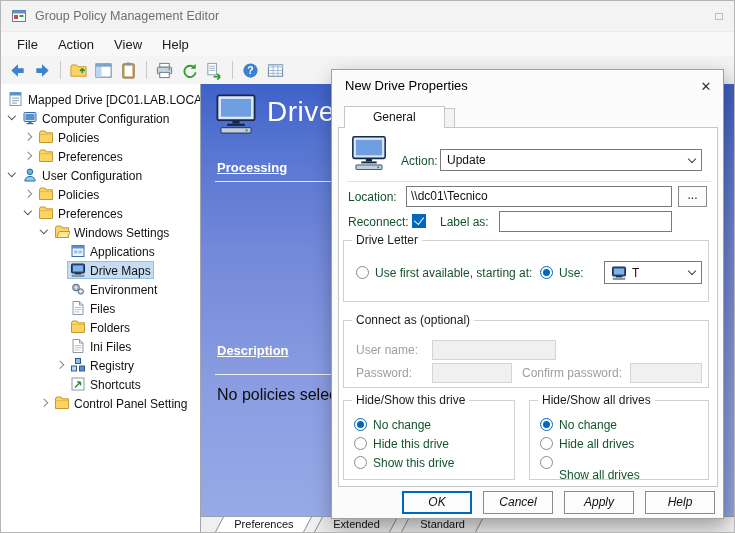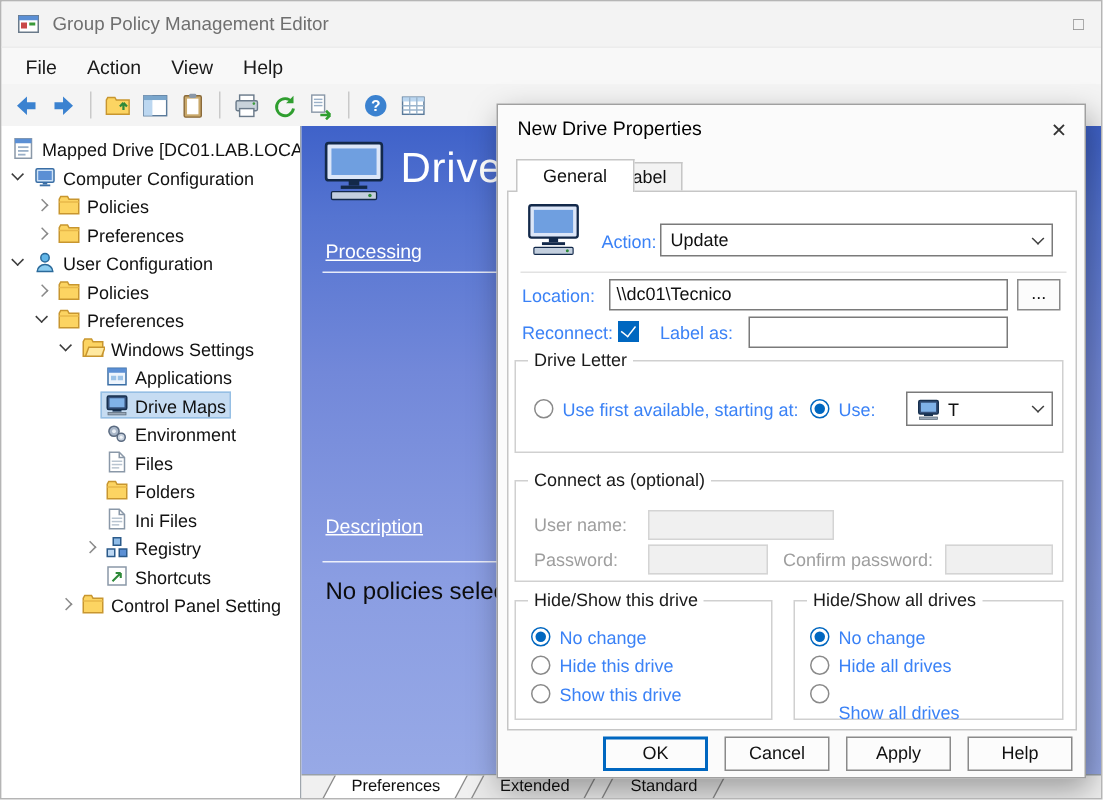--- a/index.html
+++ b/index.html
@@ -31,67 +31,67 @@
   .selbox{display:flex;align-items:flex-end;border:1px solid transparent;padding:0 2px;height:18px;box-sizing:border-box;}
   .trow.selected .selbox{background:#c6dcf2;border-color:#96bfe4;}
   .ticon{width:16px;height:16px;flex:0 0 16px;margin-right:4px;}
   .tlabel{font-size:12px;color:#111;}
 
   
   #content{position:absolute;left:200px;top:83px;right:0;bottom:16px;
     background:linear-gradient(180deg,#3f62c9 0%,#5574d1 14%,#7288d9 38%,#8a9de2 70%,#97a9e6 100%);}
   #content .hdricon{position:absolute;left:12px;top:10px;width:46px;height:40px;}
   #content .hdrtitle{position:absolute;left:66px;top:12px;font-size:28px;color:#ffffff;letter-spacing:.5px;}
-  .bluelink{position:absolute;color:#ffffff;font-weight:normal;font-size:13px;text-decoration:underline;}
+  .bluelink{position:absolute;color:#ffffff;font-weight:bold;font-size:13px;text-decoration:underline;}
   .wline{position:absolute;height:1px;background:rgba(255,255,255,.85);left:14px;width:calc(100% - 28px);}
   #content .emptytxt{position:absolute;left:16px;top:302px;color:#0c0c0c;font-size:16px;}
 
   
   #tabsbar{position:absolute;left:200px;right:0;bottom:0;height:16px;background:#f0f0f0;
     border-top:1px solid #98a0a8;display:flex;align-items:flex-start;padding-left:8px;box-sizing:border-box;}
   .rtab{margin-left:10px;padding:0 14px;height:15px;line-height:14px;background:#e9e9e9;
     border-left:1px solid #8a8a8a;border-right:1px solid #8a8a8a;transform:skewX(-28deg);font-size:11px;}
   .rtab span{display:inline-block;transform:skewX(28deg);}
   .rtab.active{background:#ffffff;}
 
   
   #dialog{position:absolute;left:330px;top:68px;width:393px;height:450px;background:#fbfbfb;
     border:1px solid #a0a0a0;box-shadow:3px 8px 20px rgba(0,0,0,.35);z-index:30;box-sizing:border-box;}
   .dlg-title{position:absolute;left:13px;top:8px;font-size:13px;color:#000;}
   .dlg-close{position:absolute;left:362px;top:6px;width:24px;height:22px;text-align:center;line-height:22px;font-size:13px;color:#333;}
   .dtab{position:absolute;font-size:12px;box-sizing:border-box;}
-  .dtab.active{left:12px;top:36px;height:22px;line-height:21px;padding:0 17px;background:#fff;
+  .dtab.active{left:12px;top:36px;height:22px;line-height:21px;padding:0 28px;background:#fff;
     border:1px solid #c6c6c6;border-bottom:none;z-index:3;}
   .dtab.idle{left:72px;top:38px;height:20px;line-height:19px;padding:0 10px;background:#f3f3f3;
     border:1px solid #c6c6c6;border-bottom:none;z-index:1;}
   #dpage{position:absolute;left:6px;top:57px;width:380px;height:360px;background:#fff;
     border:1px solid #c6c6c6;z-index:2;box-sizing:border-box;}
 
-  .dlbl{position:absolute;font-size:12px;color:#3b82f6;}
+  .dlbl{position:absolute;font-size:12px;color:#14532d;}
   .dlbl.dis{color:#9e9e9e;}
   .tbox{position:absolute;background:#fff;border:1px solid #7a7a7a;font-size:12px;line-height:19px;
     padding:0 4px;box-sizing:border-box;white-space:nowrap;overflow:hidden;}
   .tbox.off{background:#f0f0f0;border-color:#d4d4d4;}
   .combo{position:absolute;background:#fff;border:1px solid #7a7a7a;display:flex;align-items:center;
     padding:0 6px;box-sizing:border-box;font-size:12px;}
   .combo .val{flex:1;}
   .carr{width:5px;height:5px;border-right:1.4px solid #404040;border-bottom:1.4px solid #404040;
     transform:rotate(45deg);margin-left:4px;margin-top:-3px;flex:0 0 5px;}
   .browse{position:absolute;background:#fcfcfc;border:1px solid #8a8a8a;text-align:center;font-size:12px;
     line-height:17px;box-sizing:border-box;}
   .grpbox{position:absolute;border:1px solid #d0d0d0;box-sizing:border-box;}
   .grpbox .leg{position:absolute;top:-8px;left:8px;background:#fff;padding:0 4px;font-size:12px;color:#1a1a1a;}
   .rad{position:absolute;width:13px;height:13px;border-radius:50%;background:#fff;border:1px solid #8a8a8a;box-sizing:border-box;}
   .rad.sel{border-color:#0067c0;}
   .rad.sel::after{content:"";position:absolute;left:2px;top:2px;width:7px;height:7px;border-radius:50%;background:#0067c0;}
   .cbx{position:absolute;width:14px;height:14px;background:#0067c0;box-sizing:border-box;}
   .cbx::after{content:"";position:absolute;left:4px;top:1px;width:4.5px;height:8px;
     border-right:1.6px solid #fff;border-bottom:1.6px solid #fff;transform:rotate(38deg);}
   .dlgbtn{position:absolute;width:70px;height:23px;background:#fcfcfc;border:1px solid #8a8a8a;
-    font-size:12px;text-align:center;line-height:21px;box-sizing:border-box;}
+    font-size:12px;text-align:center;line-height:21px;box-sizing:border-box;font-style:italic;}
   .dlgbtn.primary{border:2px solid #0067c0;line-height:19px;}
   .sepline{position:absolute;height:1px;background:#e2e2e2;}
 </style>
 </head>
 <body>
 
 <svg width="0" height="0" style="position:absolute" aria-hidden="true">
   <defs>
     <symbol id="i-gpo" viewBox="0 0 16 16">
         <rect x="2" y="1.5" width="11" height="13" fill="#fff" stroke="#8a98a8"></rect>

